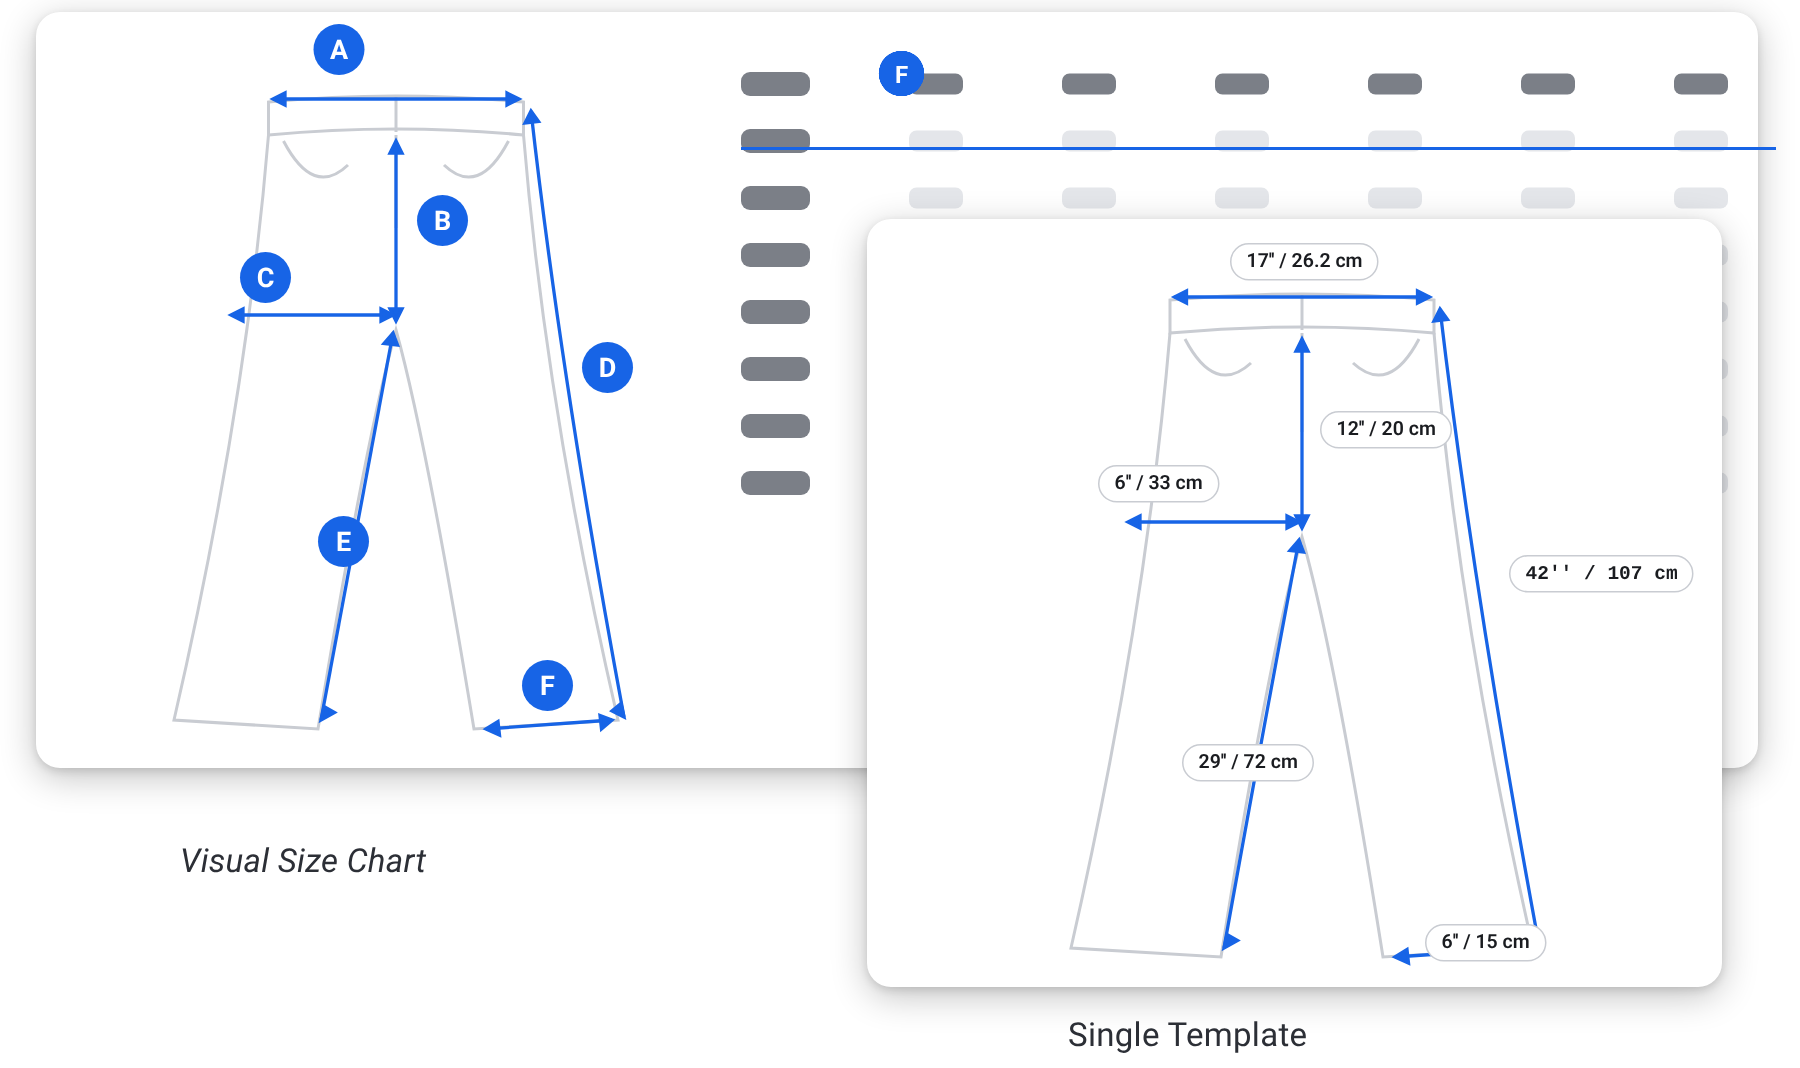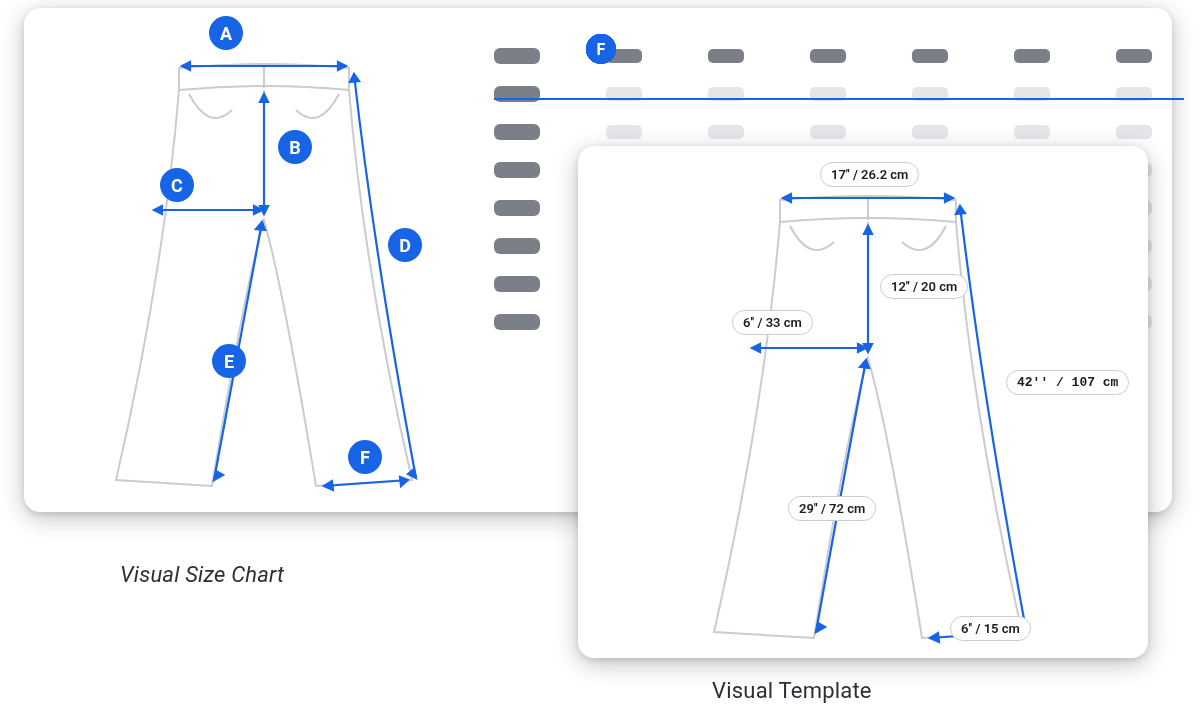--- a/index.html
+++ b/index.html
@@ -324,13 +324,13 @@
     <div class="meas-label" style="left:132px; top:2px;"><span>17'' / 26.2 cm</span></div>
     <div class="meas-label" style="left:192px; top:114px;"><span>12'' / 20 cm</span></div>
     <div class="meas-label" style="left:44px; top:150px;"><span>6'' / 33 cm</span></div>
     <div class="meas-label" style="left:318px; top:210px;font-family:Liberation Mono, monospace;"><span>42'' / 107 cm</span></div>
     <div class="meas-label" style="left:100px; top:336px;text-align:center;"><span>29'' / 72 cm</span></div>
     <div class="meas-label" style="left:262px; top:456px;"><span>6'' / 15 cm</span></div>
   </div>
 </div>
 
 <div class="caption caption-visual">Visual Size Chart</div>
-<div class="caption caption-single">Visual Template</div>
+<div class="caption caption-single">Single Template</div>
 
 </body></html>

